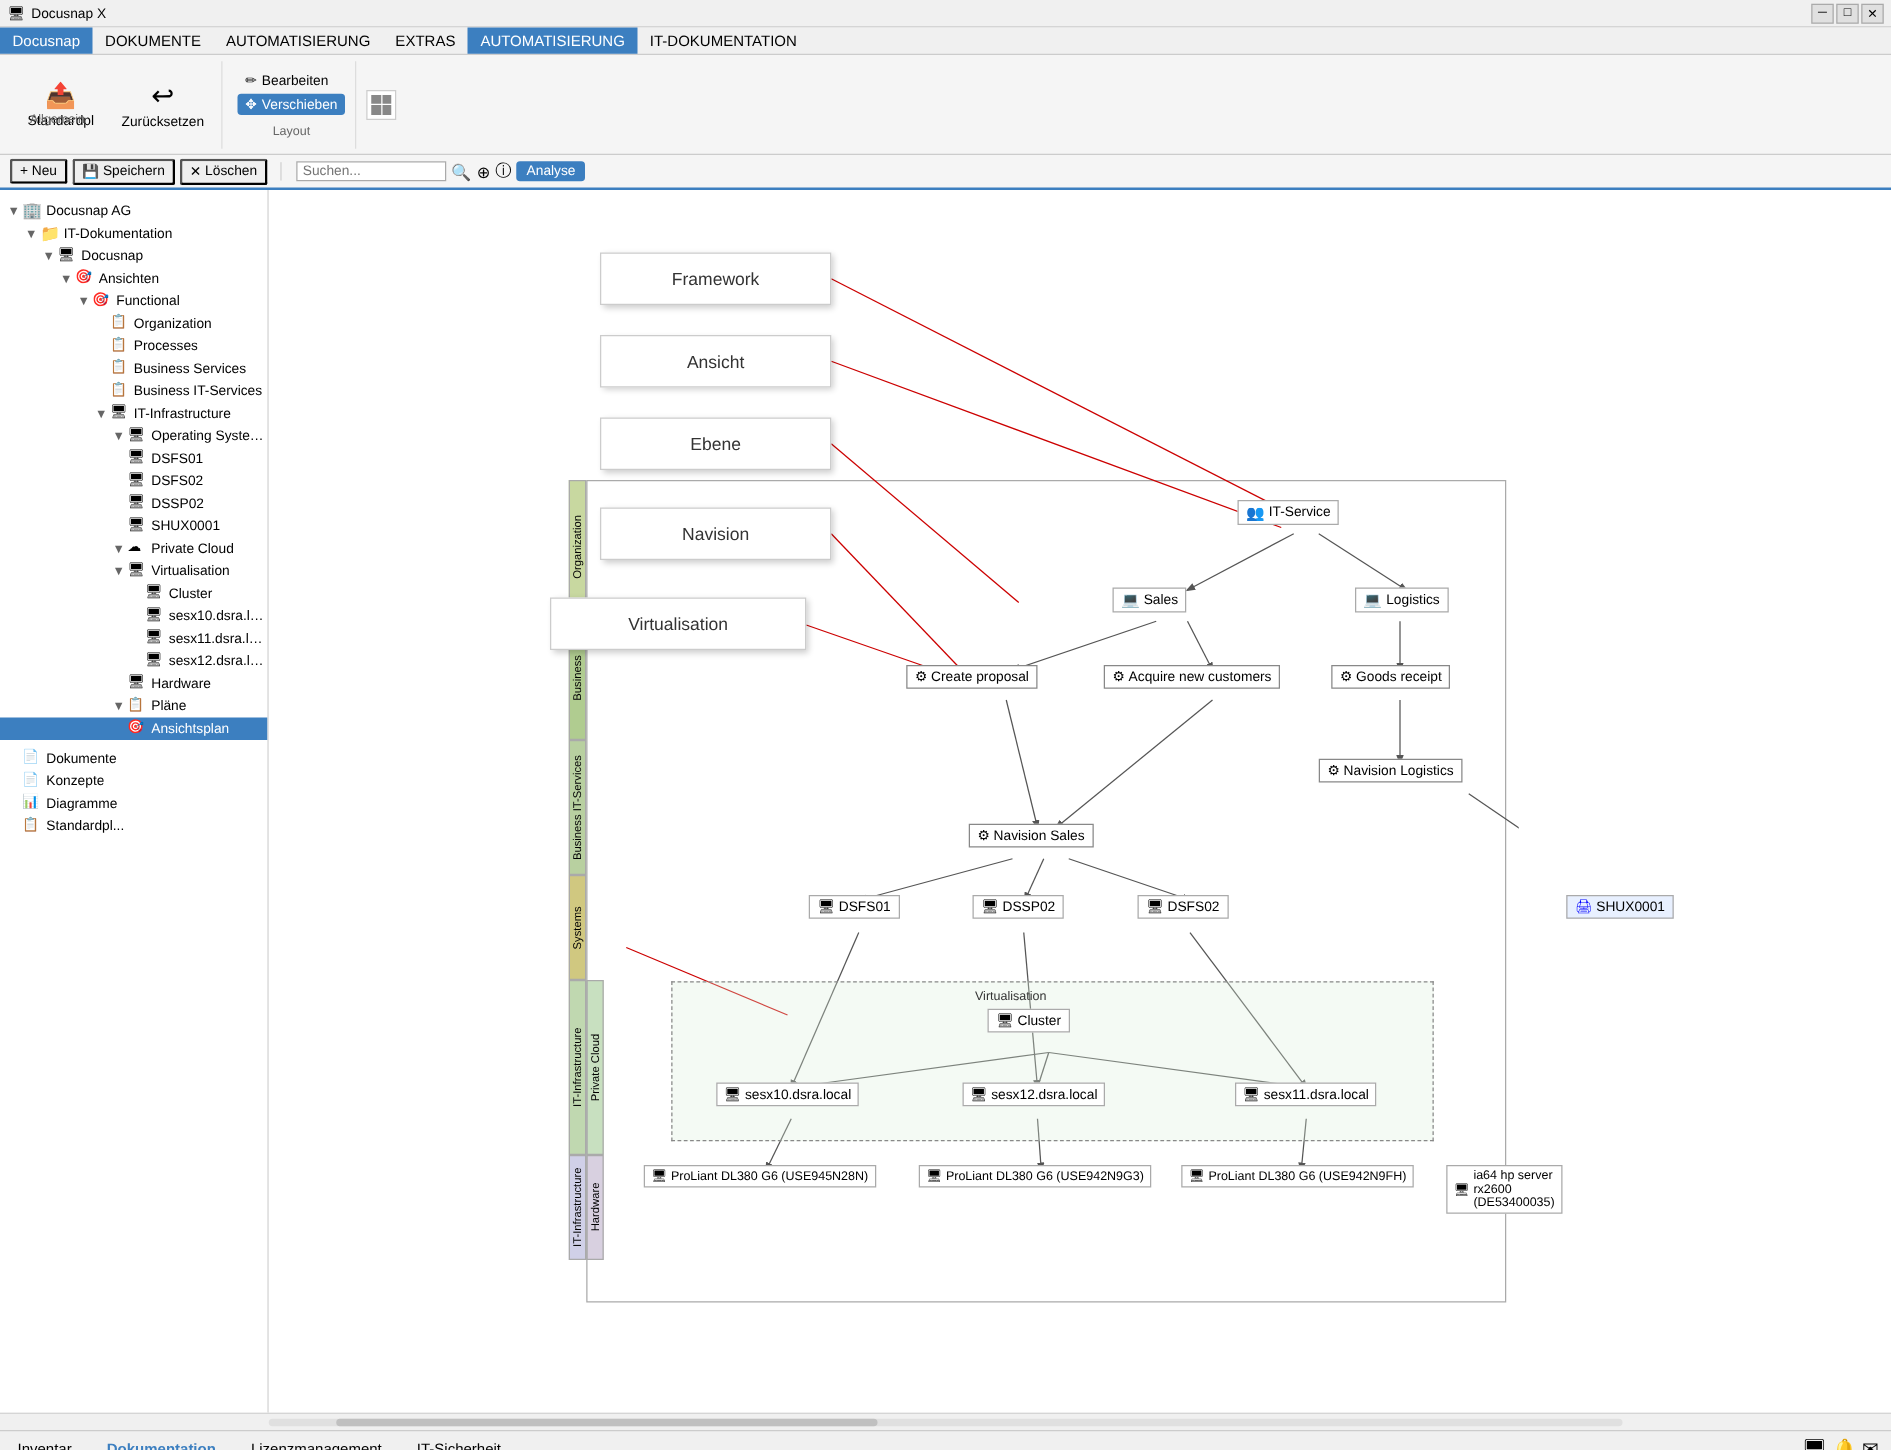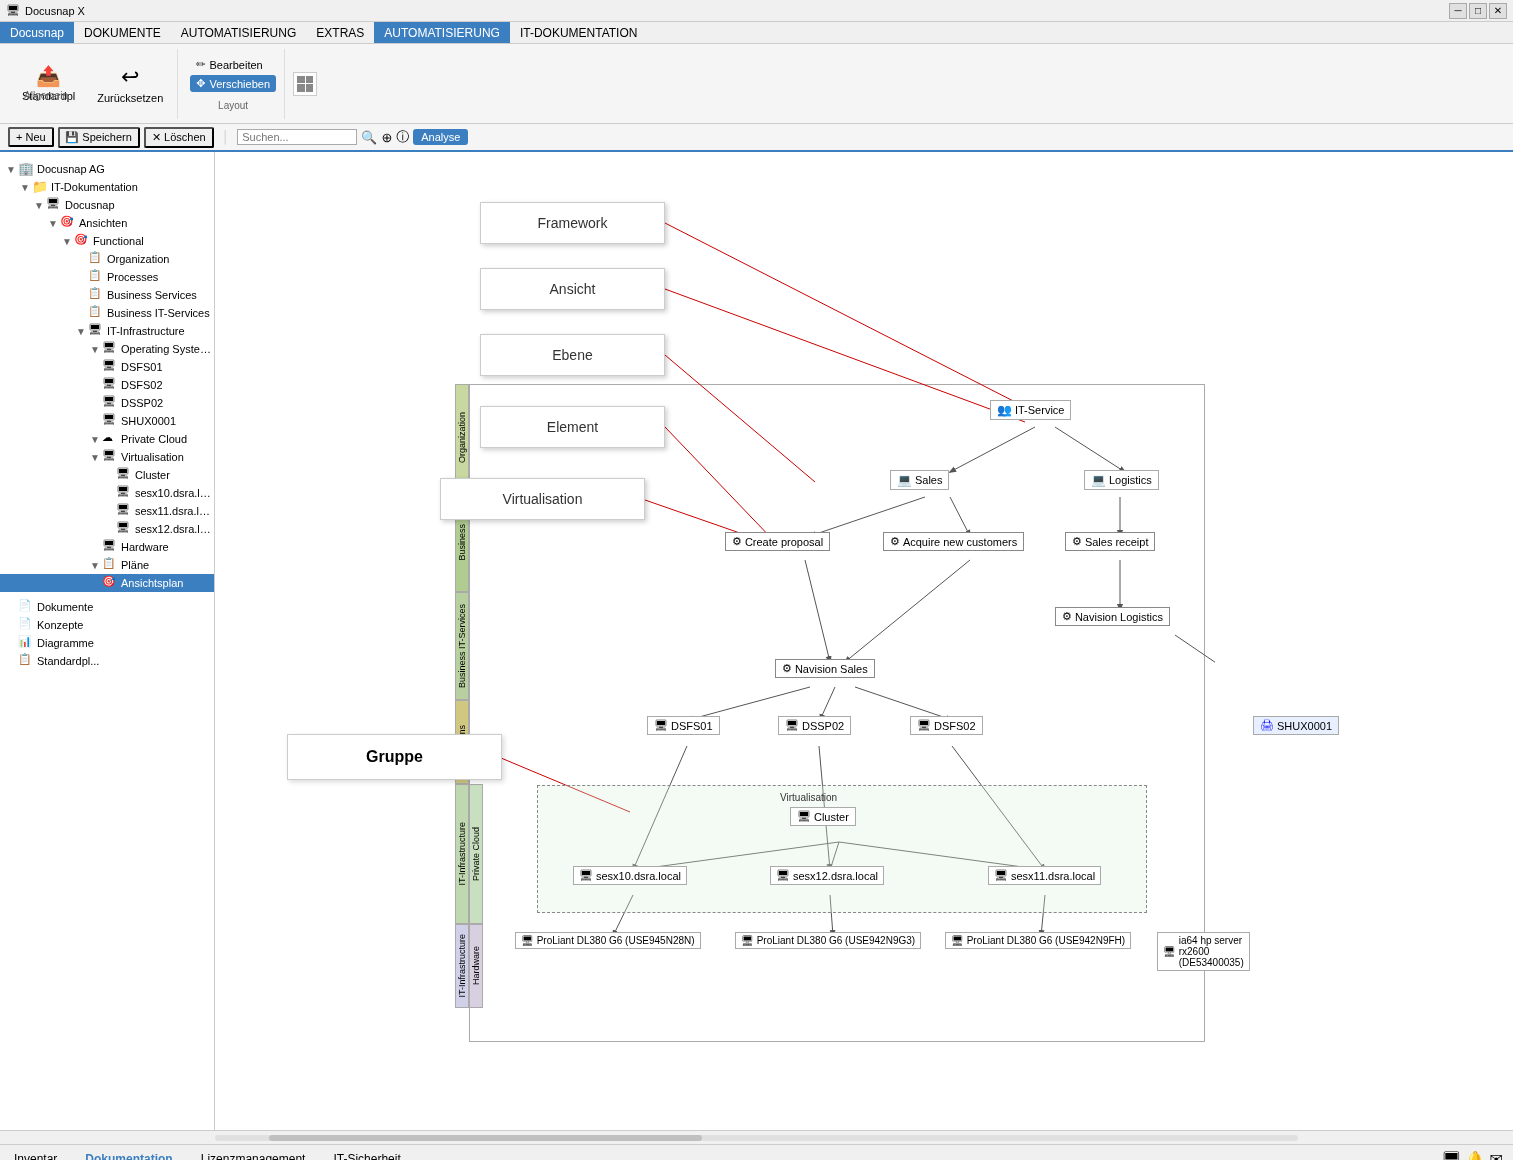--- a/index.html
+++ b/index.html
@@ -377,29 +377,26 @@
       <div class="callout-box" style="left:265px;top:50px;width:185px;height:42px;display:flex;align-items:center;justify-content:center;">
         <span>Framework</span>
       </div>
       <div class="callout-box" style="left:265px;top:182px;width:185px;height:42px;display:flex;align-items:center;justify-content:center;">
         <span>Ebene</span>
       </div>
       <div class="callout-box" style="left:265px;top:116px;width:185px;height:42px;display:flex;align-items:center;justify-content:center;">
         <span>Ansicht</span>
       </div>
       <div class="callout-box" style="left:265px;top:254px;width:185px;height:42px;display:flex;align-items:center;justify-content:center;">
-        <span>Element</span>
+        <span>Navision</span>
       </div>
       <div class="callout-box" style="left:225px;top:326px;width:205px;height:42px;display:flex;align-items:center;justify-content:center;">
         <span>Virtualisation</span>
       </div>
 
-      <div class="gruppe-box" style="left:72px;top:582px;width:215px;height:46px;display:flex;align-items:center;justify-content:center;">
-        <span>Gruppe</span>
-      </div>
 
       <div style="position:absolute;left:240px;top:232px;width:14px;height:108px;background:#c8d8a0;border:1px solid #aaa;display:flex;align-items:center;justify-content:center;">
         <span style="writing-mode:vertical-rl;transform:rotate(180deg);font-size:9px;">Organization</span>
       </div>
 
       <div style="position:absolute;left:240px;top:340px;width:14px;height:100px;background:#b0cc90;border:1px solid #aaa;display:flex;align-items:center;justify-content:center;">
         <span style="writing-mode:vertical-rl;transform:rotate(180deg);font-size:9px;">Business</span>
       </div>
 
       <div style="position:absolute;left:240px;top:440px;width:14px;height:108px;background:#b8d0a0;border:1px solid #aaa;display:flex;align-items:center;justify-content:center;">
@@ -508,21 +505,21 @@
         <span>Create proposal</span>
       </div>
 
       <div style="position:absolute;left:668px;top:380px;border:1px solid #888;background:white;padding:2px 6px;display:flex;align-items:center;gap:3px;font-size:11px;">
         <span>⚙</span>
         <span>Acquire new customers</span>
       </div>
 
       <div style="position:absolute;left:850px;top:380px;border:1px solid #888;background:white;padding:2px 6px;display:flex;align-items:center;gap:3px;font-size:11px;">
         <span>⚙</span>
-        <span>Sales receipt</span>
+        <span>Goods receipt</span>
       </div>
 
       <div style="position:absolute;left:840px;top:455px;border:1px solid #888;background:white;padding:2px 6px;display:flex;align-items:center;gap:3px;font-size:11px;">
         <span>⚙</span>
         <span>Navision Logistics</span>
       </div>
 
       <div style="position:absolute;left:560px;top:507px;border:1px solid #888;background:white;padding:2px 6px;display:flex;align-items:center;gap:3px;font-size:11px;">
         <span>⚙</span>
         <span>Navision Sales</span>

